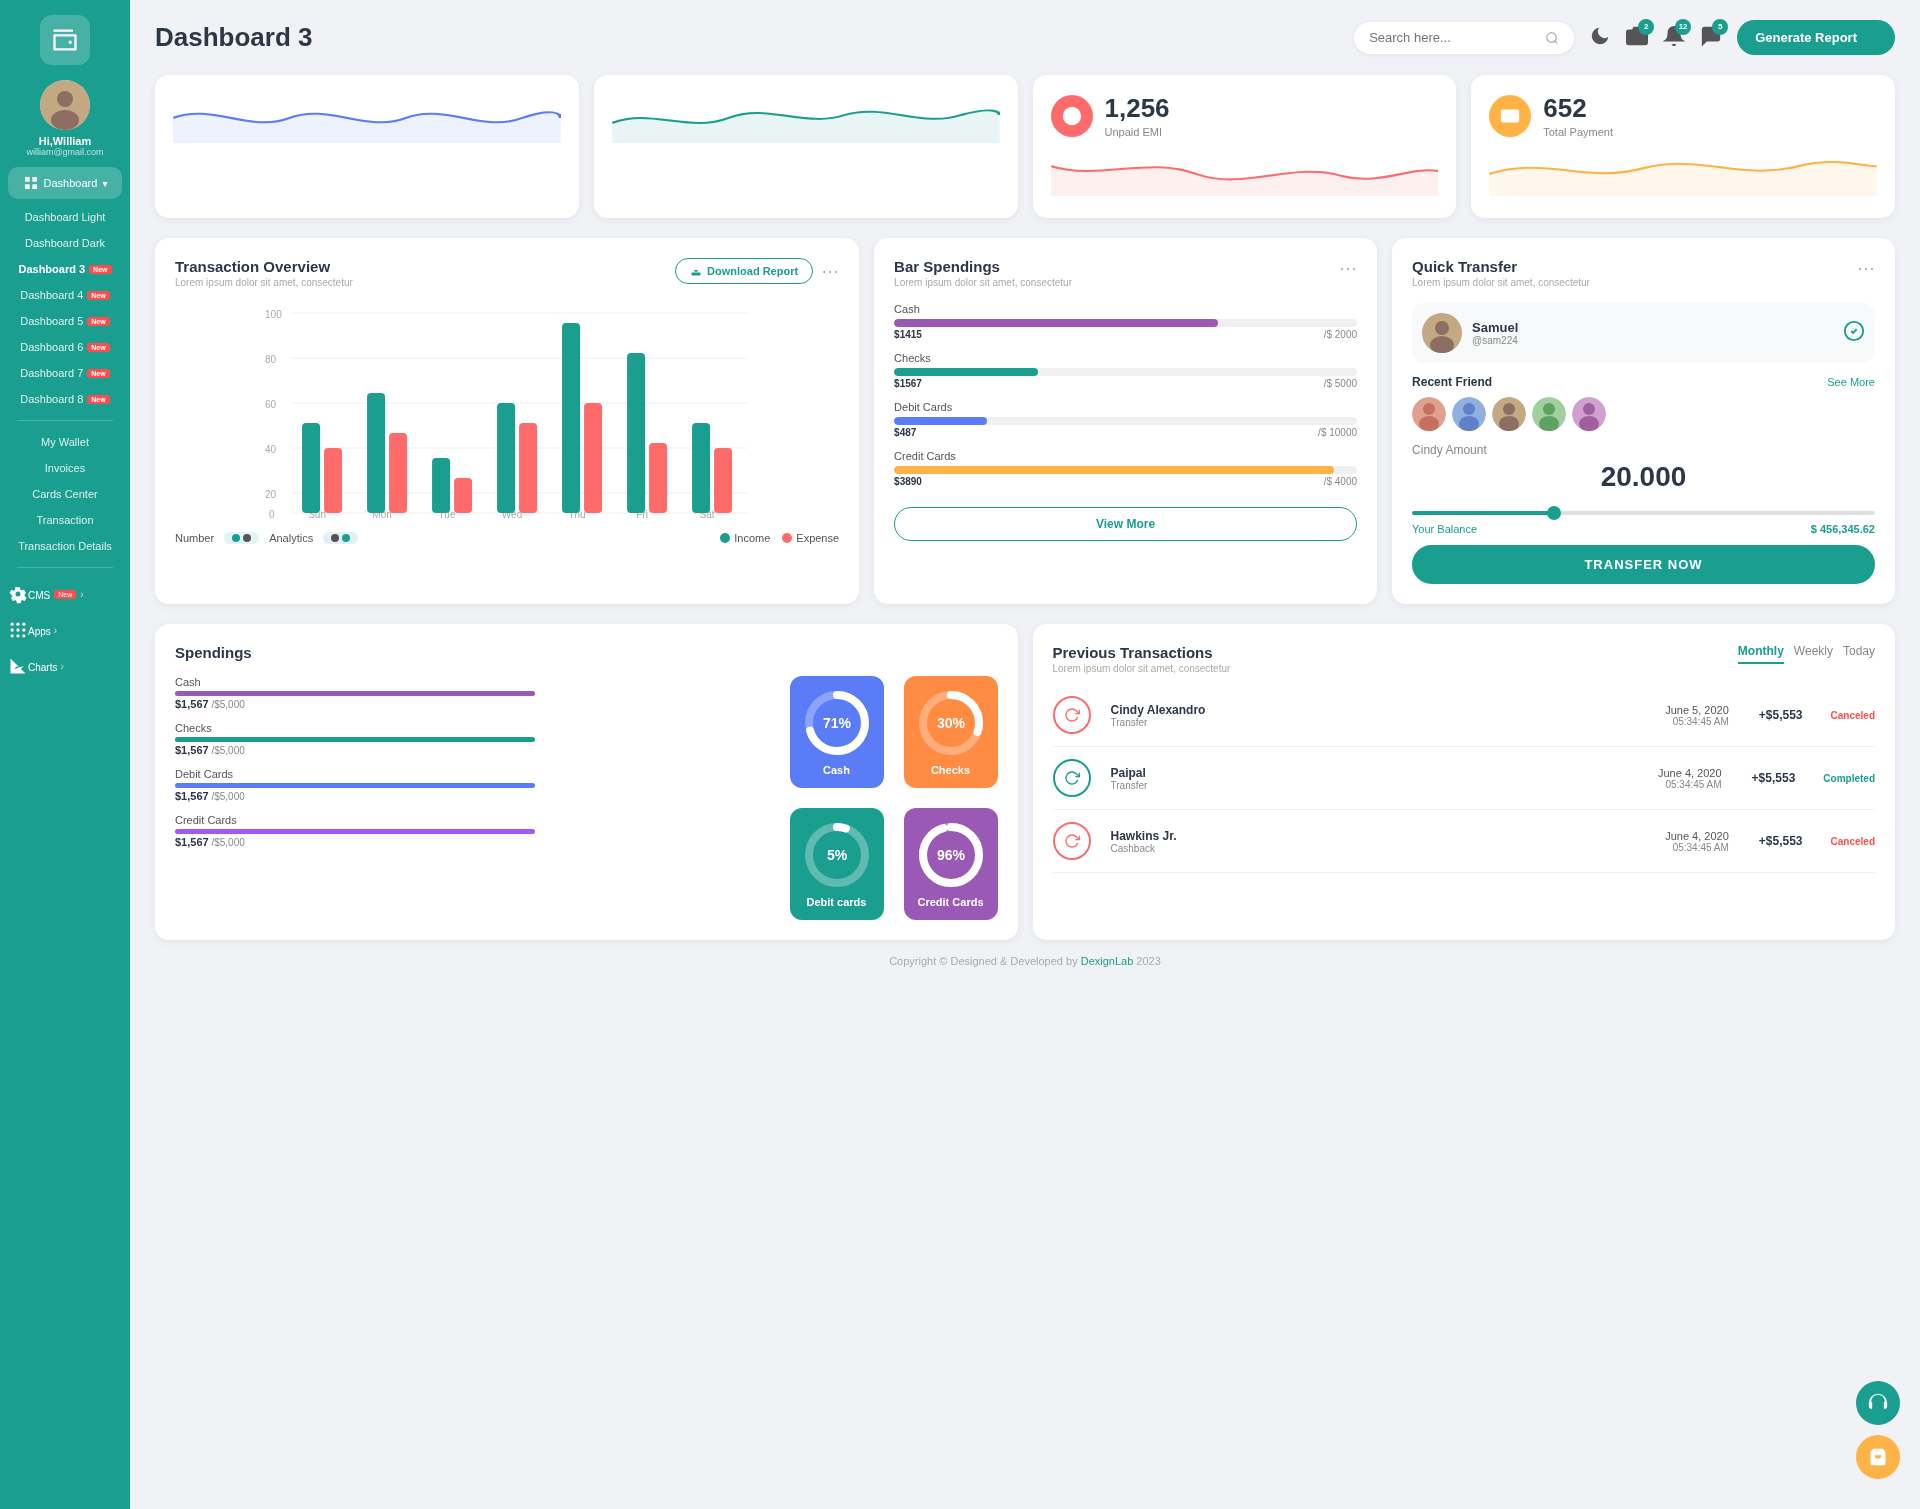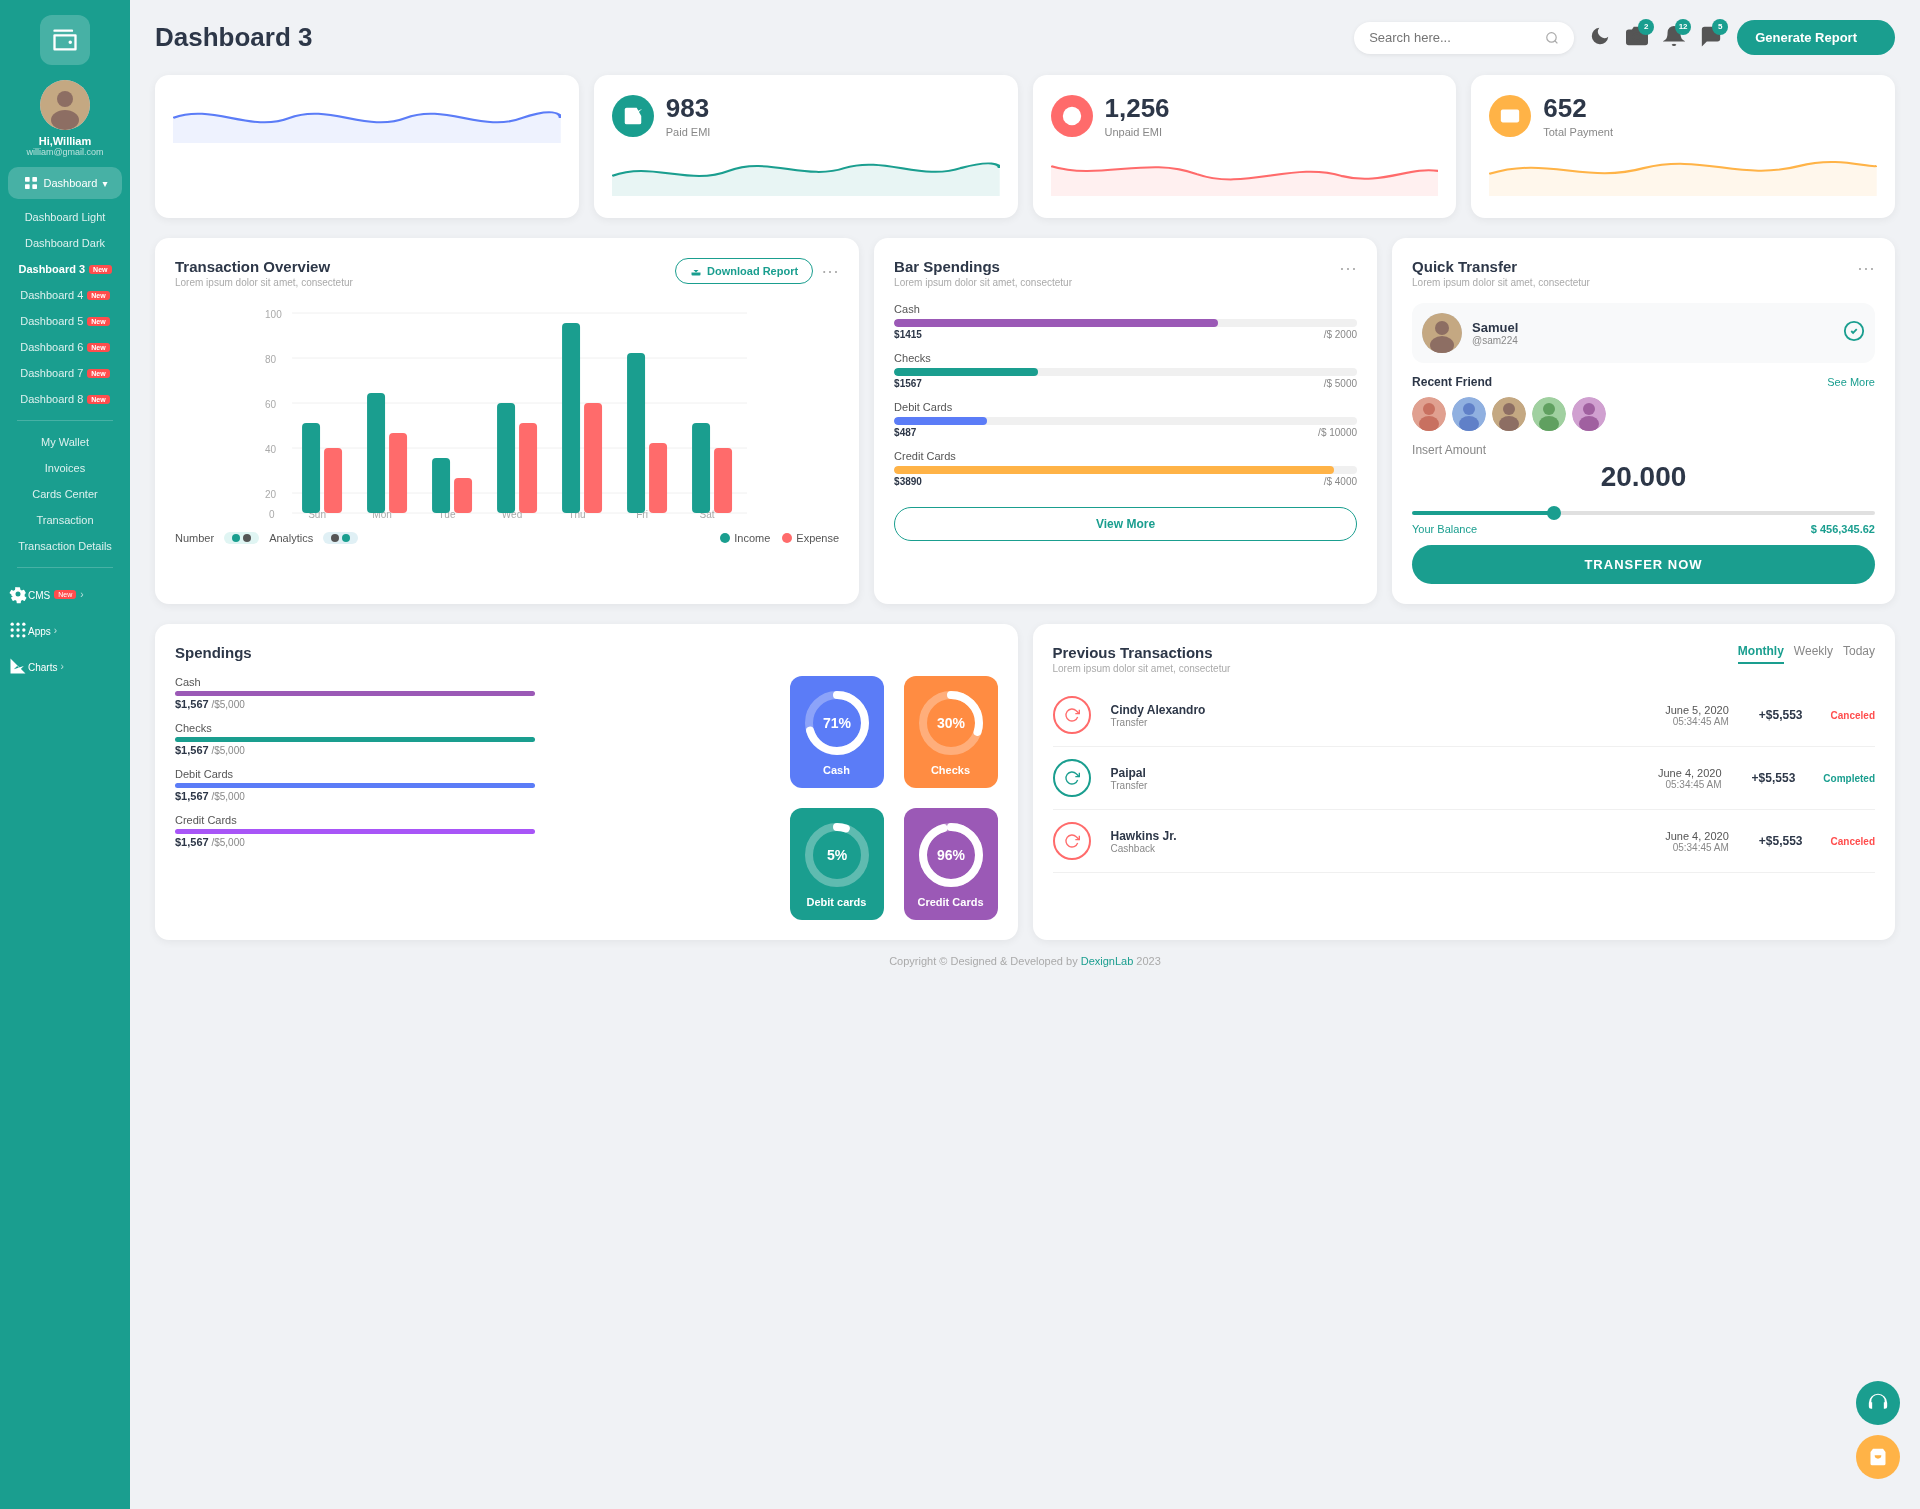--- a/index.html
+++ b/index.html
@@ -405,32 +405,20 @@
   <div class="stat-cards">
 
     <div class="stat-card">
       <svg class="wave-svg" viewBox="0 0 200 50" preserveAspectRatio="none">
         <path d="M0,25 C20,10 40,40 60,25 C80,10 100,40 120,25 C140,10 160,40 180,25 C195,15 200,20 200,25 L200,50 L0,50Z" fill="rgba(91,124,247,0.1)"></path>
         <path d="M0,25 C20,10 40,40 60,25 C80,10 100,40 120,25 C140,10 160,40 180,25 C195,15 200,20 200,25" fill="none" stroke="#5b7cf7" stroke-width="2"></path>
       </svg>
     </div>
 
     <div class="stat-card">
-      <div class="stat-card-top">
-        <div class="stat-icon" style="background:#1a9e8f;">
-          <svg viewBox="0 0 24 24">
-              <path d="M9 11l3 3L22 4"></path>
-              <path d="M21 12v7a2 2 0 01-2 2H5a2 2 0 01-2-2V5a2 2 0 012-2h11"></path>
-            </svg>
-        </div>
-        <div>
-          <div class="stat-value">983</div>
-          <div class="stat-label">Paid EMI</div>
-        </div>
-      </div>
       <svg class="wave-svg" viewBox="0 0 200 50" preserveAspectRatio="none">
         <path d="M0,30 C20,15 40,40 60,25 C80,10 100,35 120,22 C140,10 160,35 180,22 C195,14 200,18 200,22 L200,50 L0,50Z" fill="rgba(26,158,143,0.1)"></path>
         <path d="M0,30 C20,15 40,40 60,25 C80,10 100,35 120,22 C140,10 160,35 180,22 C195,14 200,18 200,22" fill="none" stroke="#1a9e8f" stroke-width="2"></path>
       </svg>
     </div>
 
     <div class="stat-card">
       <div class="stat-card-top">
         <div class="stat-icon" style="background:#ff6b6b;">
           <svg viewBox="0 0 24 24">
@@ -668,21 +656,21 @@
               <circle cx="17" cy="12" r="6" fill="#60a060"></circle>
               <ellipse cx="17" cy="27" rx="10" ry="8" fill="#60a060"></ellipse>
             </svg></div>
         <div class="friend-avatar"><svg viewBox="0 0 34 34">
               <circle cx="17" cy="17" r="17" fill="#d0a0d0"></circle>
               <circle cx="17" cy="12" r="6" fill="#a060a0"></circle>
               <ellipse cx="17" cy="27" rx="10" ry="8" fill="#a060a0"></ellipse>
             </svg></div>
       </div>
 
-      <div class="insert-amount-label">Insert Amount</div>
+      <div class="insert-amount-label">Cindy Amount</div>
       <div class="amount-display">20.000</div>
       <input type="range" class="amount-slider" value="30" min="0" max="100" style="">
       <div class="balance-row">
         <span class="balance-label">Your Balance</span>
         <span class="balance-value">$ 456,345.62</span>
       </div>
       <button class="transfer-btn">TRANSFER NOW</button>
     </div>
   </div>
 

